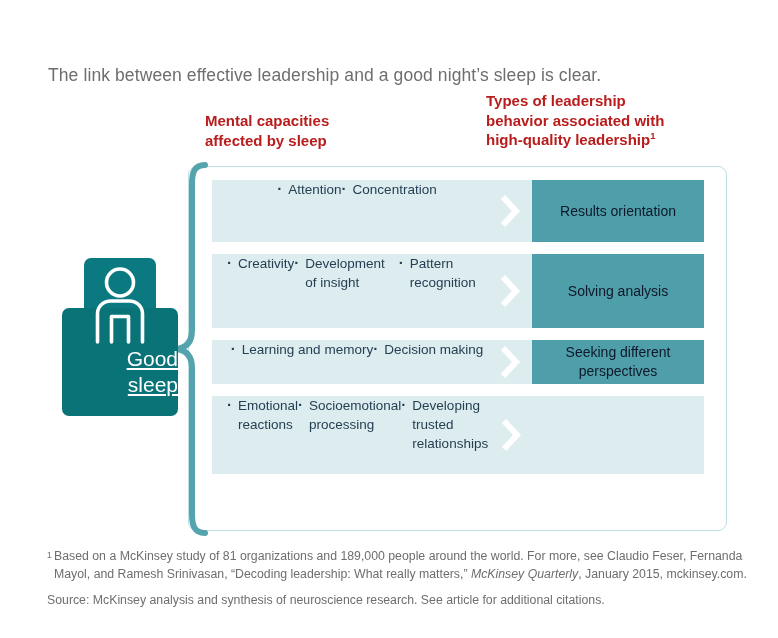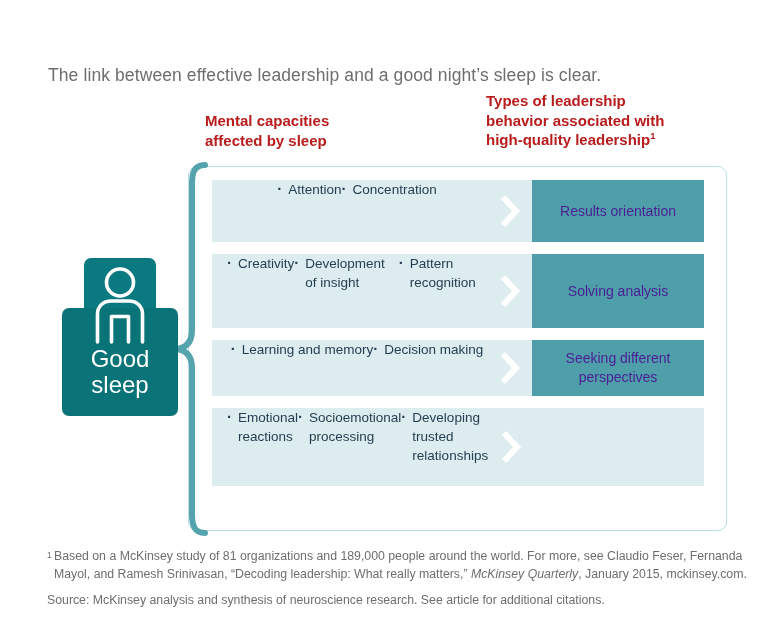--- a/index.html
+++ b/index.html
@@ -76,21 +76,21 @@
     position: relative;
     display: flex;
     align-items: stretch;
     background: #dcecef;
     margin-bottom: 12px;
     overflow: hidden;
   }
   .row:last-child { margin-bottom: 0; }
   .row-h1 { height: 62px; }
   .row-h2 { height: 74px; }
-  .row-h3 { height: 56px; }
+  .row-h3 { height: 44px; }
   .row-h4 { height: 78px; }
 
   .cap-list {
     flex: 0 0 275px;
     padding: 0 0 8px 15px;
     display: flex;
     flex-direction: row;
     justify-content: center;
     box-sizing: border-box;
   }
@@ -119,21 +119,21 @@
     align-items: center;
     justify-content: center;
   }
   .chev {
     display: block;
   }
 
   .behavior {
     flex: 1 1 auto;
     background: #4e9fa9;
-    color: #4c1d95;
+    color: #0f172a;
     display: flex;
     align-items: center;
     justify-content: center;
     text-align: center;
     font-size: 14px;
     line-height: 19px;
     padding: 0 10px;
     box-sizing: border-box;
   }
 
@@ -168,25 +168,26 @@
     left: 22px;
     top: 4px;
     width: 72px;
     height: 82px;
   }
   .sleep-label {
     position: absolute;
     left: 0;
     top: 88px;
     width: 116px;
-    text-align: center;
+    text-align: right;
     color: #ffffff;
-    font-size: 24px;
+    font-size: 21px;
     font-weight: 400;
     line-height: 26px;
+    text-decoration: underline;
   }
 
   
   .notes {
     position: absolute;
     left: 47px;
     top: 548px;
     width: 700px;
     font-size: 12.3px;
     line-height: 17.5px;

